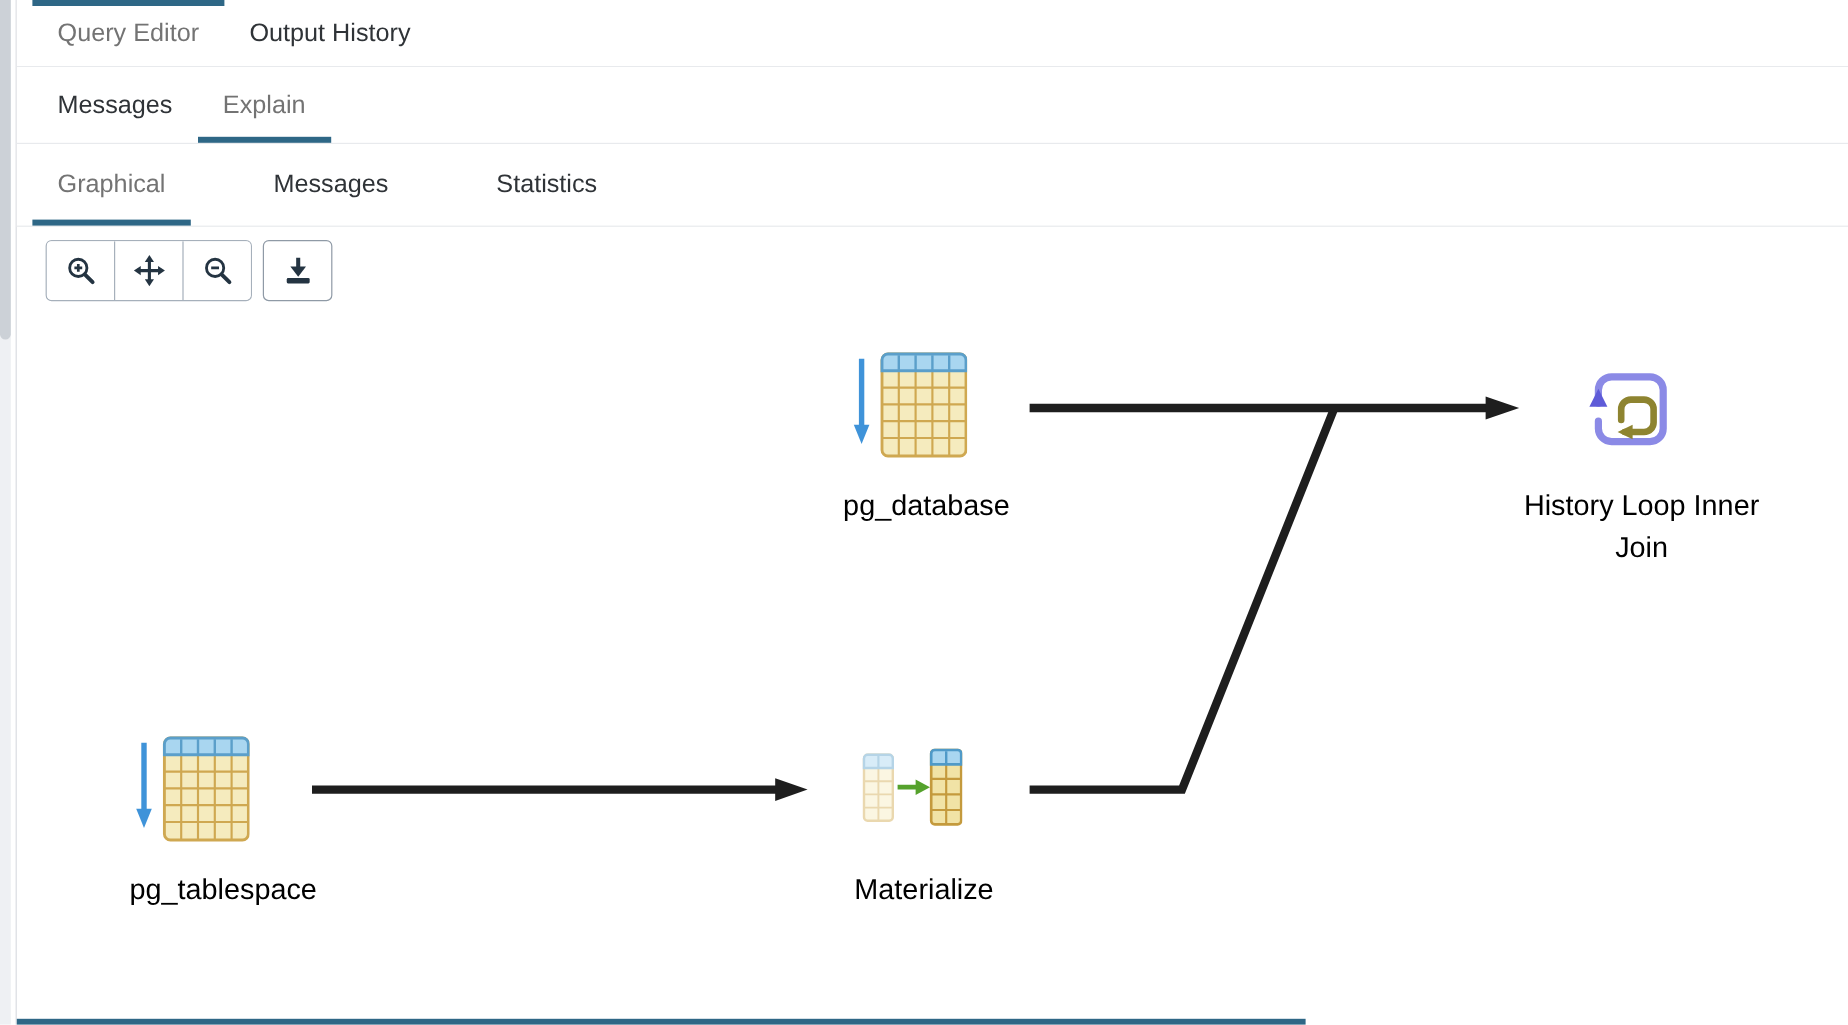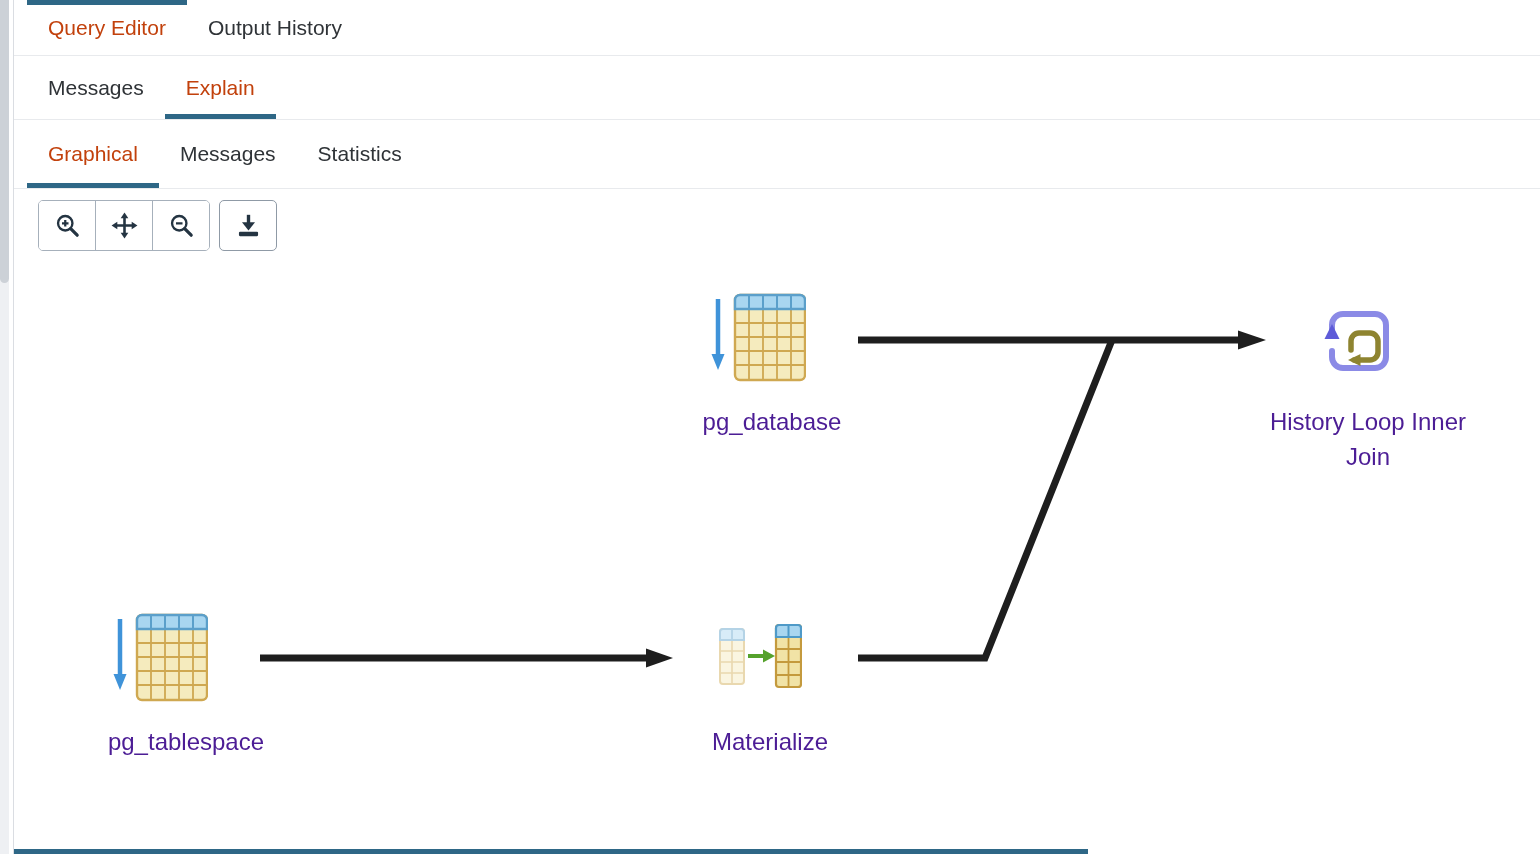--- a/index.html
+++ b/index.html
@@ -14,38 +14,38 @@
   .gutter-thumb{position:absolute;left:0;top:0;width:9px;height:283px;background:#ccd1d7;border-radius:0 0 5px 5px;}
   .gutter-border{position:absolute;left:13px;top:0;width:1px;height:854px;background:#dadde2;}
 
   
   .tabs-wrap{position:absolute;left:14px;top:0;right:0;}
   .tab-row{display:flex;align-items:center;padding-left:13px;border-bottom:1px solid #e8eaed;background:#fff;}
   .tab{position:relative;display:flex;align-items:center;height:100%;padding:0 21px;
        font-size:21px;color:#2f3337;cursor:pointer;white-space:nowrap;}
   .row-1{height:55px;}
   .row-2{height:63px;}
-  .row-3{height:68px;}
-  .tab.active{color:#c2410c;}
+  .row-3{height:68px;gap:48px;}
+  .tab.active{color:#737373;}
   .row-1 .tab.active::before{content:"";position:absolute;left:0;right:0;top:0;height:5px;background:#2e6786;}
   .row-2 .tab.active::after,
   .row-3 .tab.active::after{content:"";position:absolute;left:0;right:0;bottom:0;height:5px;background:#2e6786;}
 
   
   .toolbar{position:absolute;left:38px;top:200px;display:flex;align-items:flex-start;gap:9px;}
   .btn-group{display:inline-flex;border:1px solid #a6b0bb;border-radius:5px;overflow:hidden;background:#fff;}
   .tb-btn{width:56px;height:49px;display:flex;align-items:center;justify-content:center;background:#fff;cursor:pointer;}
   .btn-group .tb-btn + .tb-btn{border-left:1px solid #a6b0bb;}
   .tb-btn.single{border:1px solid #8f9aa6;border-radius:5px;}
   .tb-btn svg{display:block;}
 
   
   .plan-canvas{position:absolute;left:0;top:0;width:1540px;height:854px;pointer-events:none;}
   .plan-node-icon{position:absolute;cursor:pointer;}
-  .plan-label{position:absolute;text-align:center;font-size:24px;color:#4c1d95;line-height:35px;}
+  .plan-label{position:absolute;text-align:center;font-size:24px;color:#000000;line-height:35px;}
 
   .bottom-indicator{position:absolute;left:14px;bottom:0;width:1074px;height:5px;background:#2e6786;}
 </style>
 </head>
 <body>
 
 <div class="gutter-track"></div>
 <div class="gutter-thumb"></div>
 <div class="gutter-border"></div>
 

